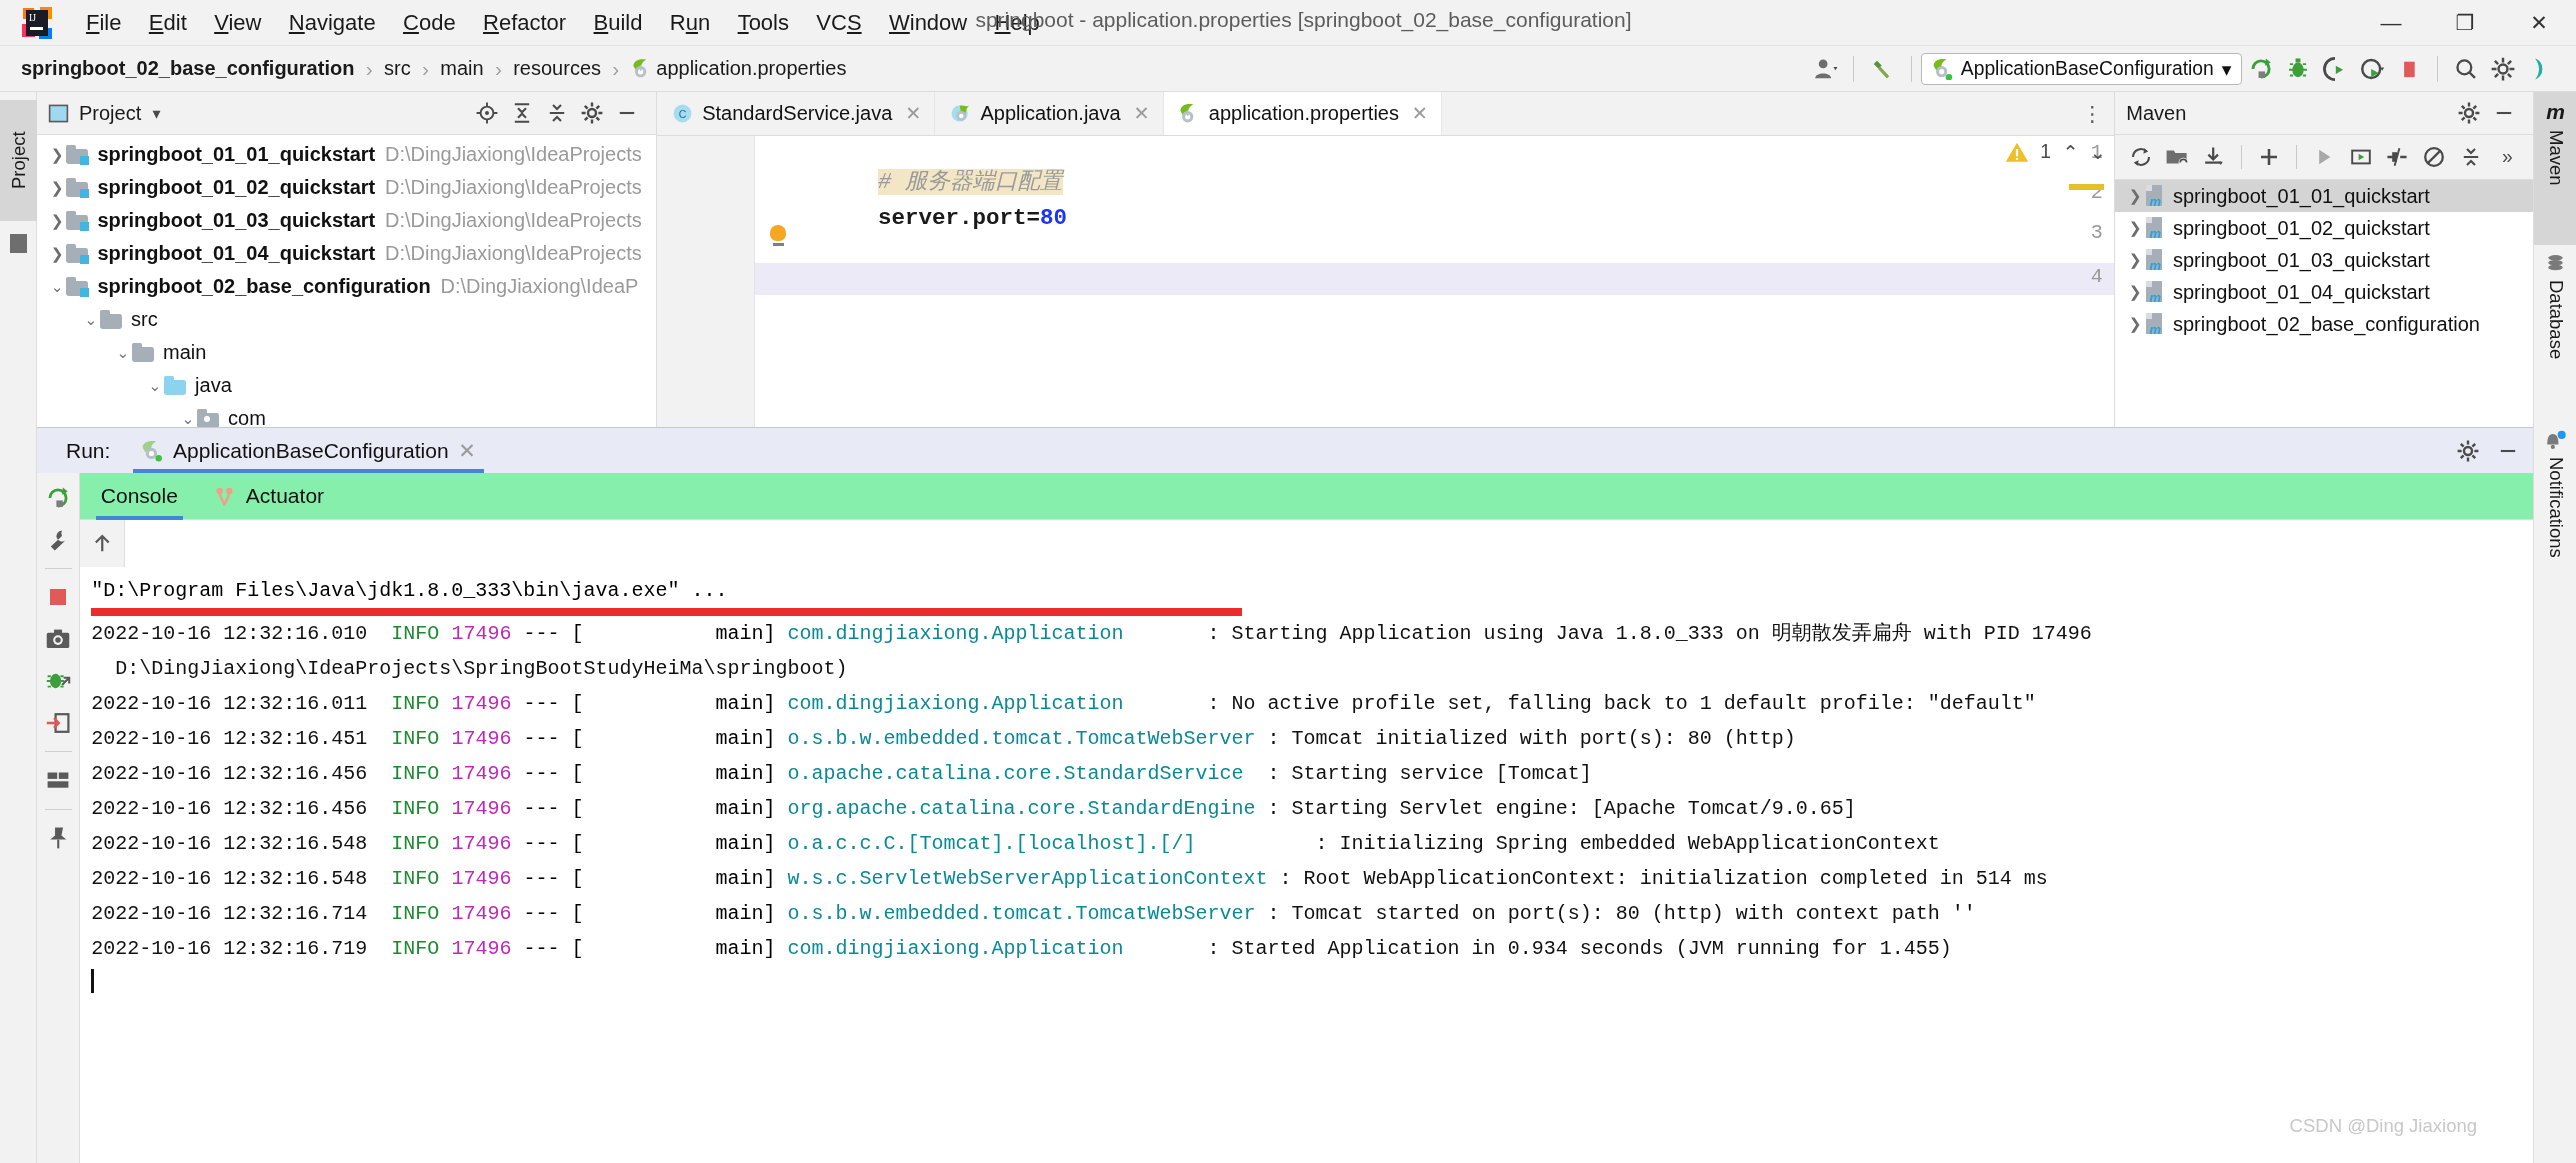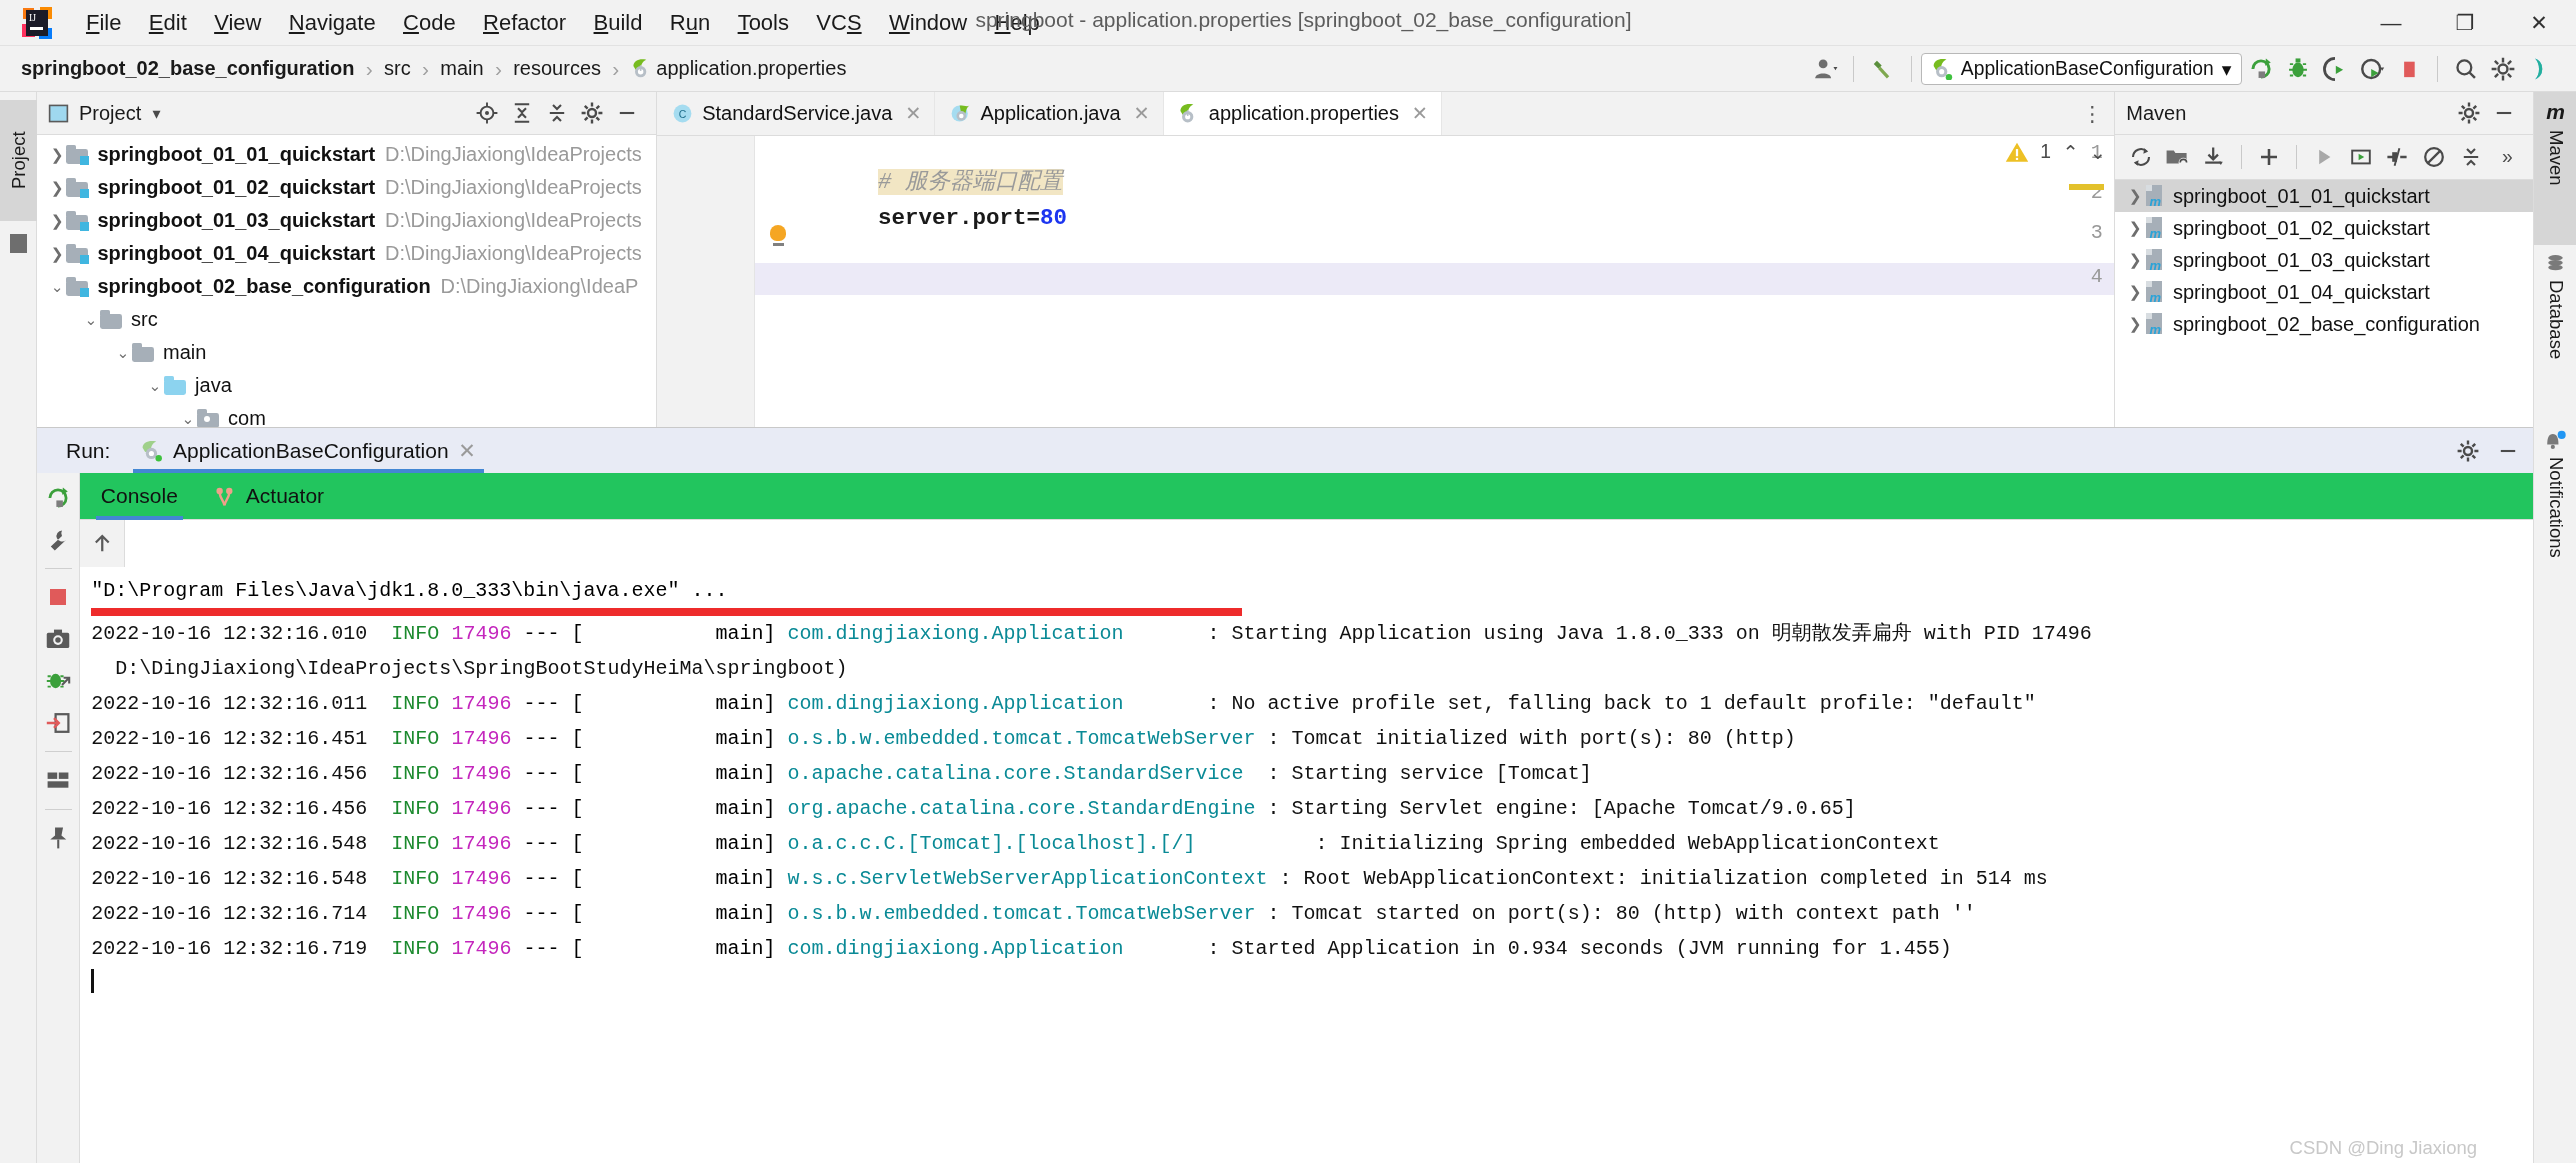--- a/index.html
+++ b/index.html
@@ -147,36 +147,36 @@
   .run-head-right { position:absolute; right:13px; top:0; height:45px; display:flex; align-items:center; gap:16px; color:#4a4a4a; font-size:21px; }
 
   .run-body { position:absolute; left:0; top:45px; right:0; bottom:0; display:flex; }
   .run-sidebar { width:43px; background:#f2f2f2; border-right:0.8px solid #dcdcdc; padding-top:8px; display:flex; flex-direction:column; align-items:center; gap:8px; }
   .run-sidebar2 { width:45px; background:#f2f2f2; border-right:0.8px solid #dcdcdc; padding-top:45px; display:flex; flex-direction:column; align-items:center; gap:11.3px; }
   .rs-ico { width:34px; height:34px; display:flex; align-items:center; justify-content:center; color:#5a5a5a; }
   .rs-ico.pressed { background:#d4d4d4; border-radius:2.4px; }
   .rs-div { width:27px; height:0.8px; background:#cfcfcf; margin: 3.2px 0; }
 
   .console-col { flex:1; position:relative; }
-  .console-tabs { height:47px; background:#22c55e; border-bottom:0.8px solid #dcdcdc; display:flex; align-items:center; padding-left:16px; gap:27px; }
+  .console-tabs { height:47px; background:#86efac; border-bottom:0.8px solid #dcdcdc; display:flex; align-items:center; padding-left:16px; gap:27px; }
   .ctab { display:flex; align-items:center; gap:8.9px; font-size:21px; color:#111; height:47px; position:relative; padding: 0 4.8px; }
   .ctab .ul { position:absolute; left:0; right:0; bottom:0; height:4px; background:#4387d4; }
 
   .console { position:absolute; left:0; top:47px; right:0; bottom:0; background:#fff; overflow:hidden; padding: 6.4px 0 0 0; }
   .cline { font-family:"Liberation Mono", monospace; font-size:20px; line-height:35px; white-space:pre; padding-left:11.3px; }
   .c-date { color:#111; }
   .c-info { color:#1c8a2e; }
   .c-pid  { color:#c426bd; }
   .c-logger { color:#0a8a96; }
   .c-msg { color:#111; }
   .c-link { color:#1a6cd4; text-decoration: underline; }
   .redbar { height:8px; background:#ee2b2b; margin: 0 0 0 11.3px; width: 1151px; }
   .caret { display:inline-block; width:2.4px; height:24px; background:#111; vertical-align:-4px; }
 
-  .watermark { position:absolute; right:56px; bottom:4px; font-size:18.5px; color:#c8c8c8;text-align:right; }
+  .watermark { position:absolute; right:56px; bottom:26px; font-size:18.5px; color:#c8c8c8;text-align:right; }
 
   svg { display:block; }
 </style>
 </head>
 <body>
 
 <div class="app">
 
   <div class="titlebar">
     <div class="ij-logo">

